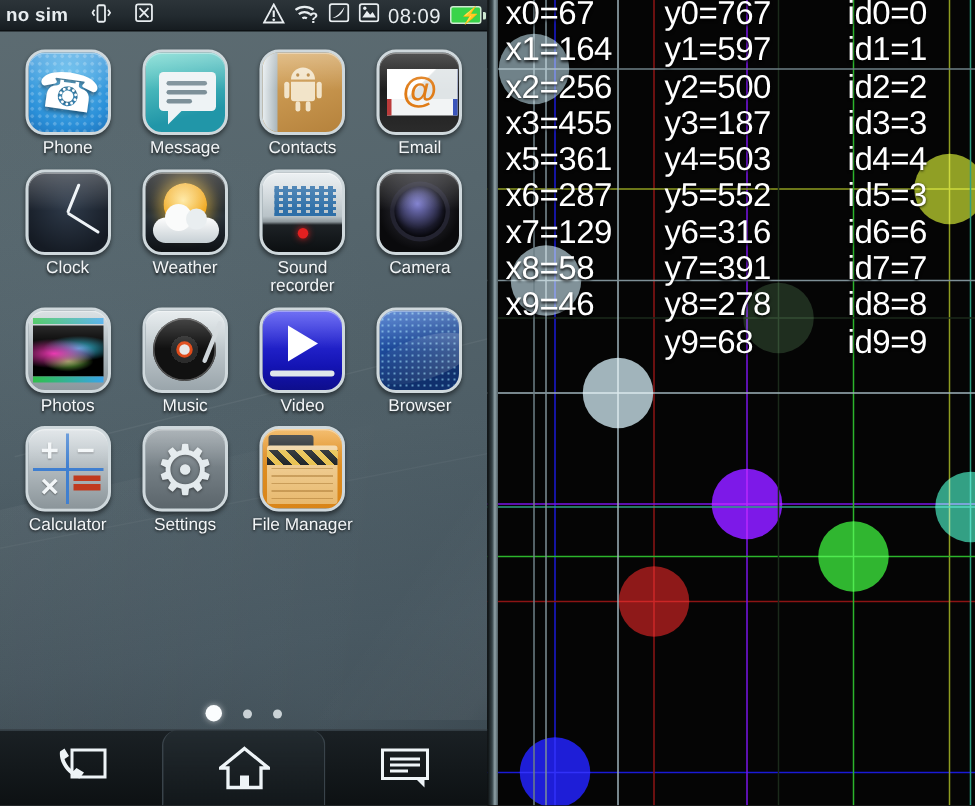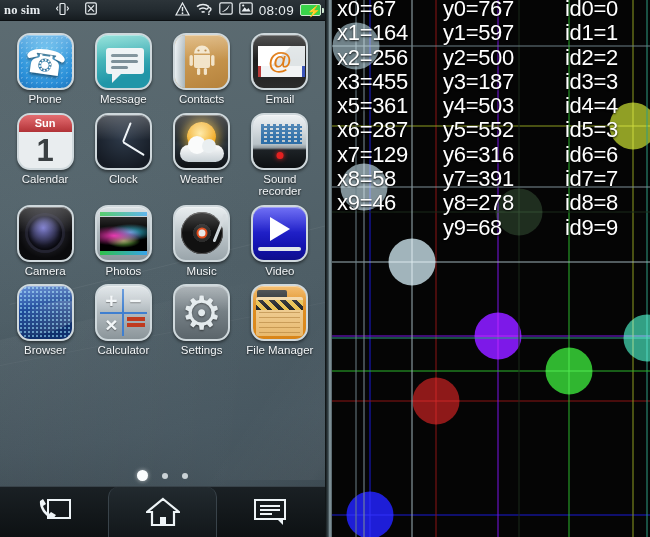--- a/index.html
+++ b/index.html
@@ -36,21 +36,21 @@
   
   #statusbar {
     position:relative; z-index:5;
     height:21px; width:100%;
     background:linear-gradient(180deg,#2c3439 0%,#222a2f 55%,#161c20 100%);
     border-bottom:1px solid #0c1013;
     display:flex; align-items:center; color:#e8edf0;
     font-size:12.5px; font-weight:bold;
     padding:0 4px;
   }
-  #statusbar .left { display:flex; align-items:center; gap:16px;font-family:Liberation Serif, serif; }
+  #statusbar .left { display:flex; align-items:center; gap:16px; }
   #statusbar .spacer { flex:1; }
   #statusbar .right { display:flex; align-items:center; gap:6px; }
   .sb-text { letter-spacing:.2px; }
   .sb-ico { display:inline-block; line-height:1; }
   .clock { font-size:13.5px; font-weight:normal; letter-spacing:.3px; }
   .batt {
     width:21px;height:12px;border:1.5px solid #cfe9d2;border-radius:2px;
     background:#39d44a; position:relative; display:inline-block;
   }
   .batt:after{content:"";position:absolute;right:-4px;top:3px;width:2.5px;height:5px;background:#cfe9d2;border-radius:0 1px 1px 0;}
@@ -306,27 +306,20 @@
 
       <div class="app">
         <div class="icon ic-email">
           <div class="env"></div>
             <div class="flap"></div>
             <div class="at">@</div>
         </div>
         <div class="label">Email</div>
       </div>
 
-      <div class="app">
-        <div class="icon ic-calendar">
-          <div class="top">Sun</div>
-          <div class="day">1</div>
-        </div>
-        <div class="label">Calendar</div>
-      </div>
 
       <div class="app">
         <div class="icon ic-clock">
           <div class="hand" style="width:21px;transform:rotate(-68deg);"></div>
           <div class="hand" style="width:25px;transform:rotate(32deg);"></div>
         </div>
         <div class="label">Clock</div>
       </div>
 
       <div class="app">

